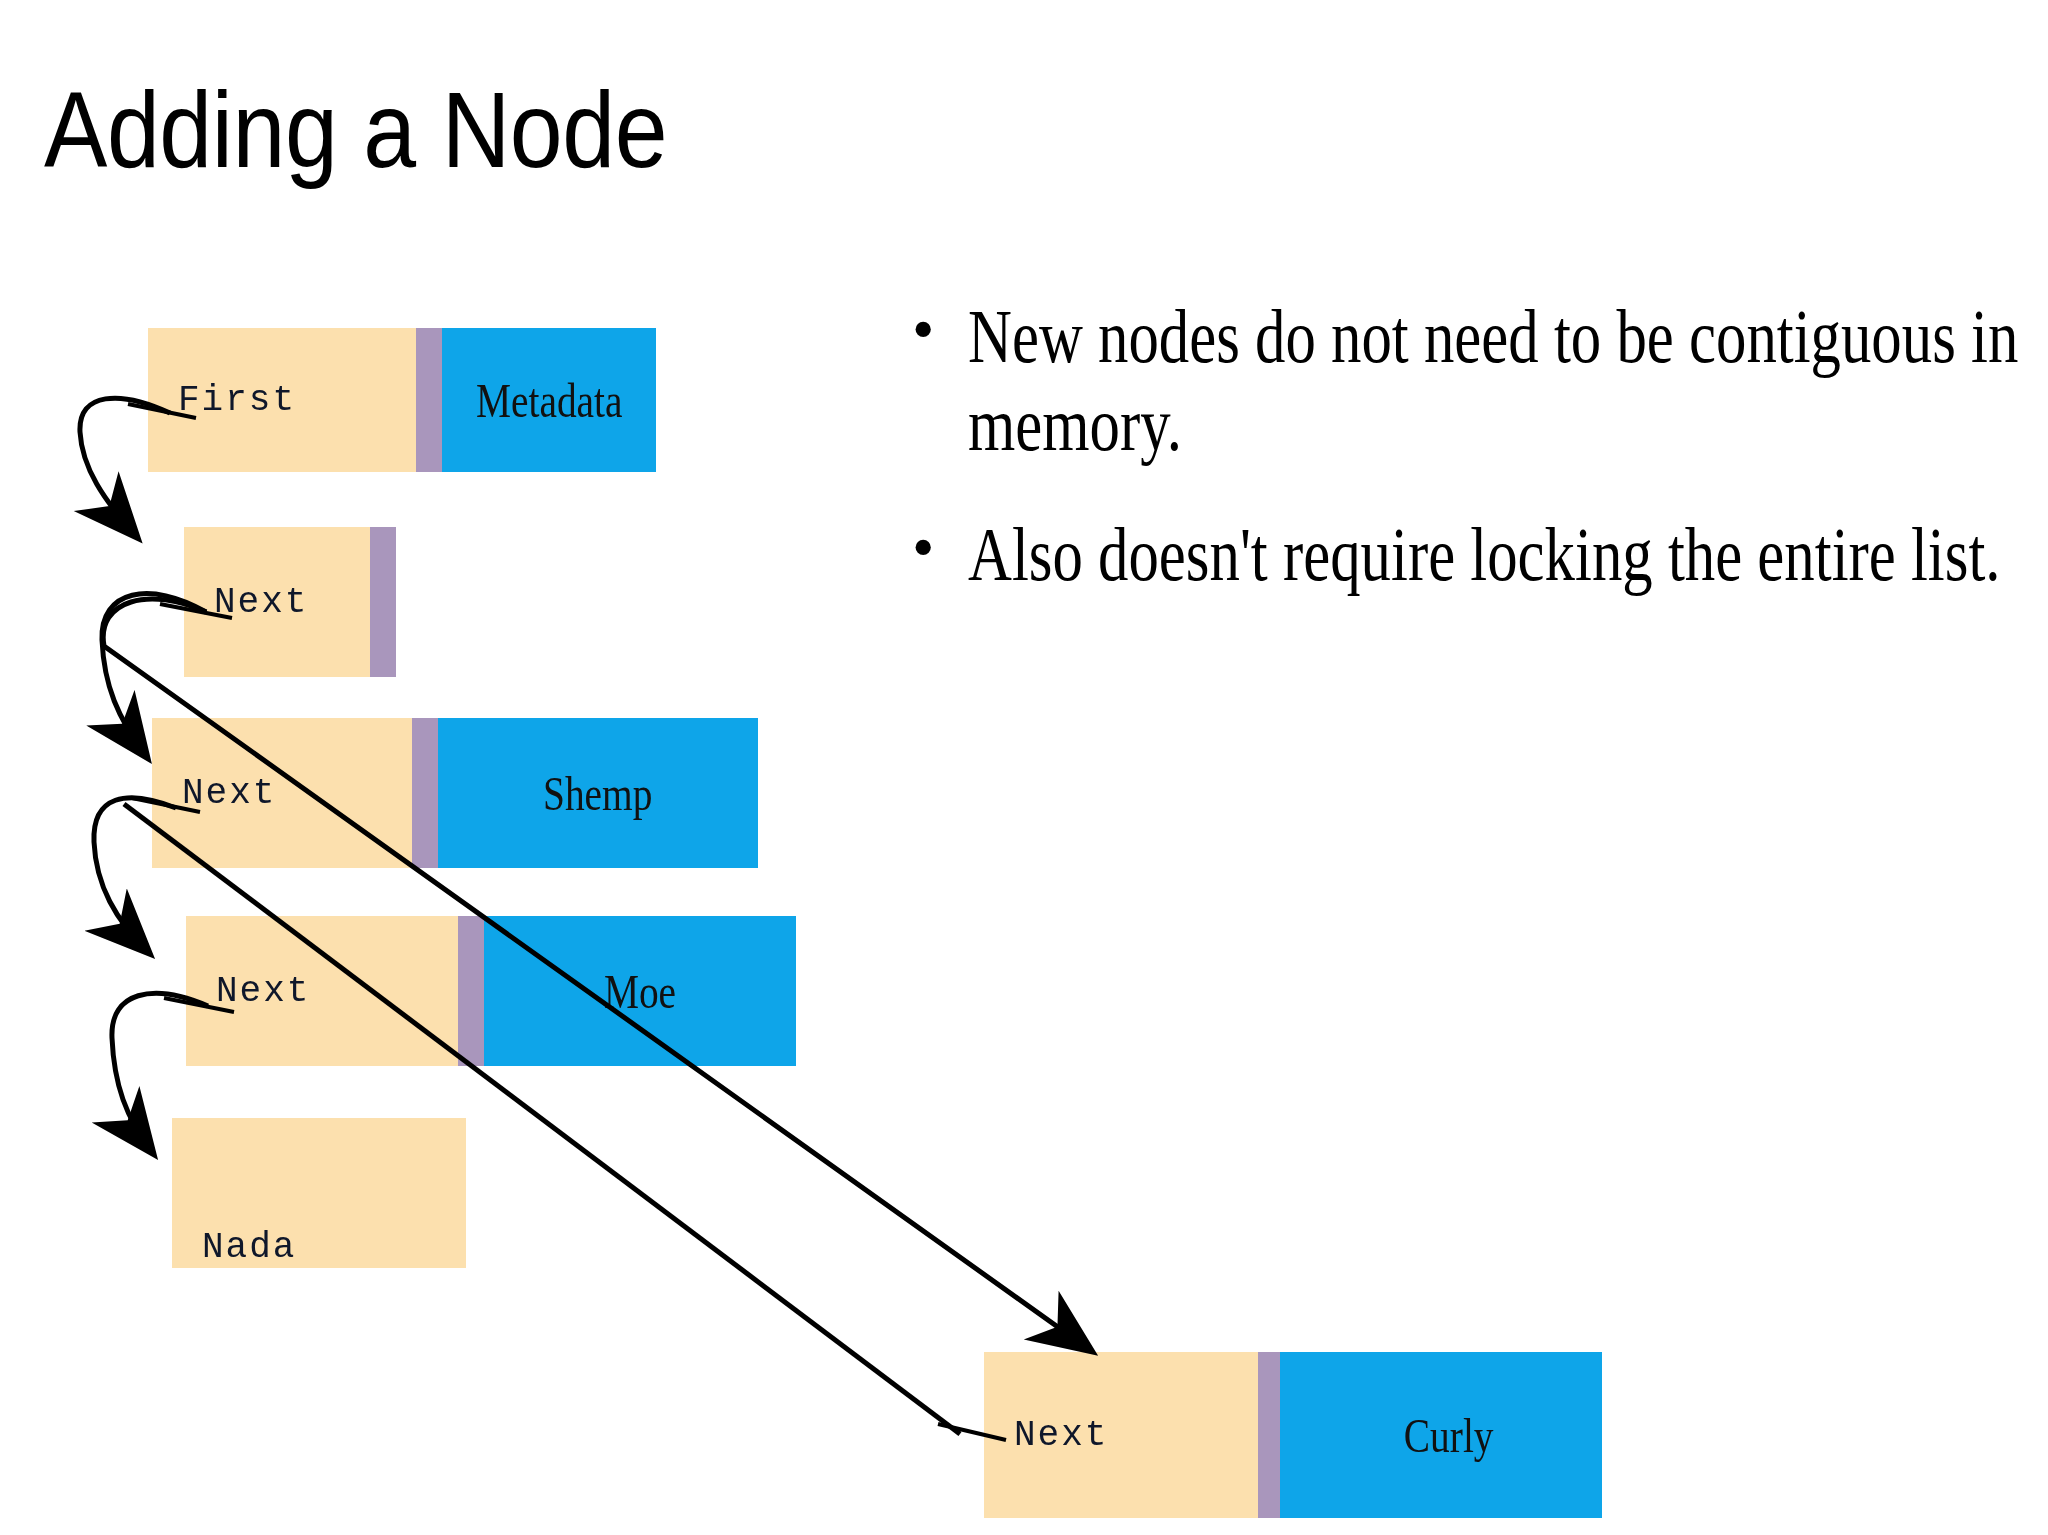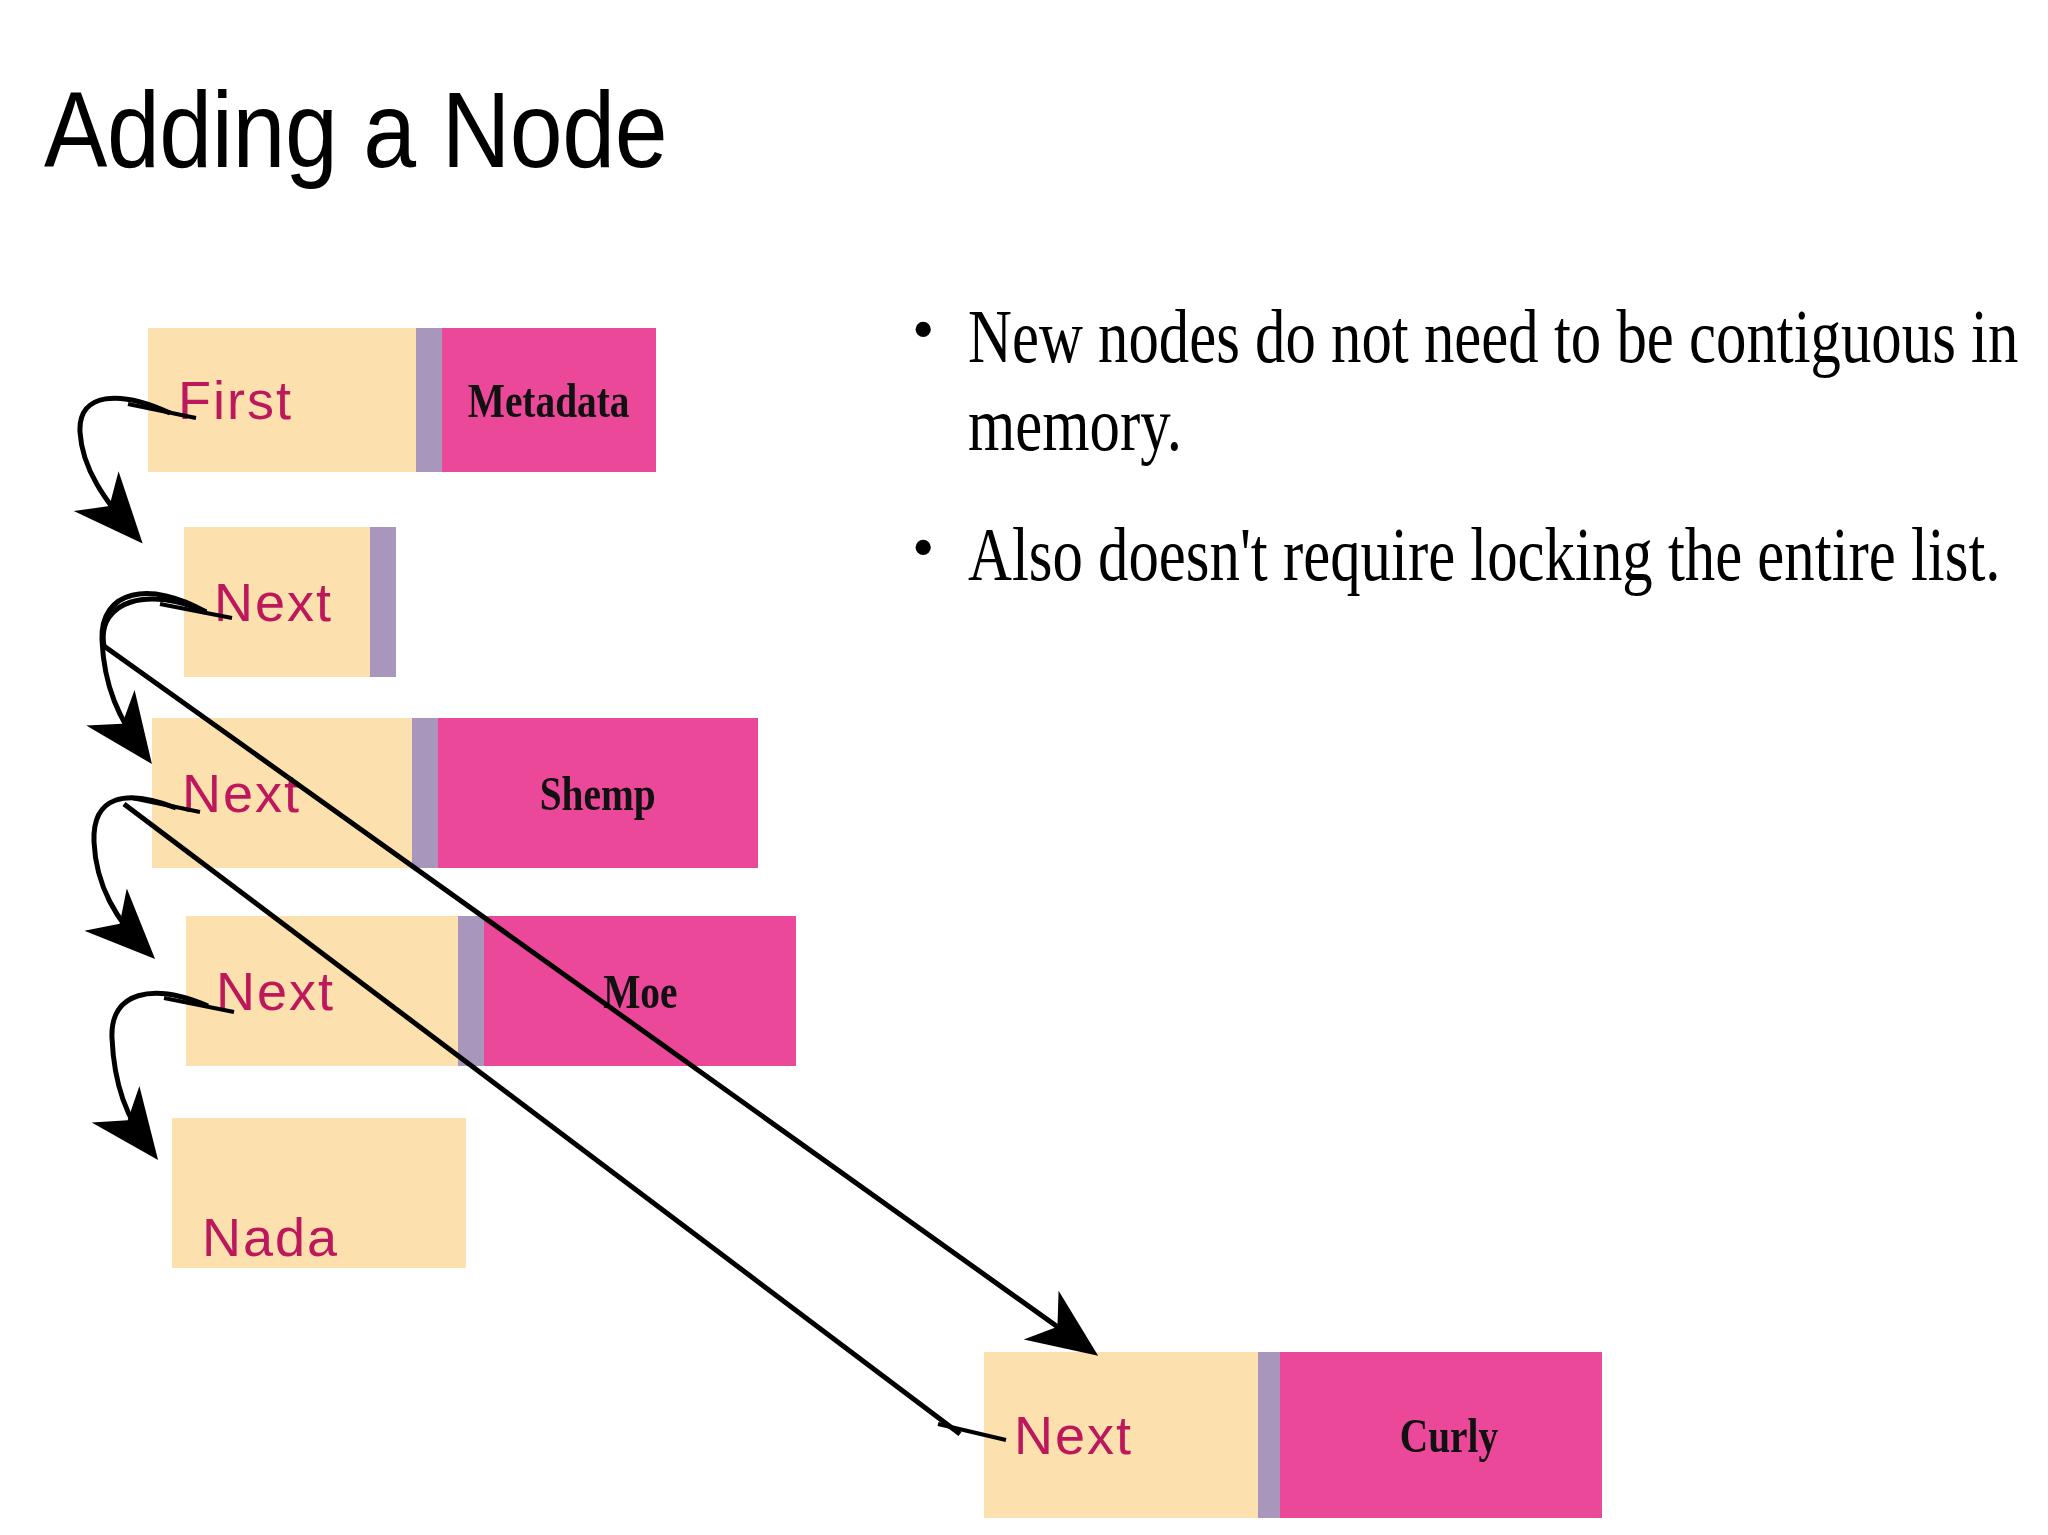--- a/index.html
+++ b/index.html
@@ -65,31 +65,30 @@
   .node-ptr {
     background: #fce0ae;
     display: flex;
     align-items: center;
     box-sizing: border-box;
   }
   .node-div {
     background: #a996bc;
   }
   .node-val {
-    background: #ec4899;
+    background: #0ea5e9;
     display: flex;
     align-items: center;
     justify-content: center;
     box-sizing: border-box;
-    font-weight: bold;
   }
   .ptr-label {
-    font-family: Liberation Sans, sans-serif;
-    font-size: 54px;
-    color: #be185d;
+    font-family: Liberation Mono, monospace;
+    font-size: 36px;
+    color: #0f172a;
     letter-spacing: 2px;
     padding-left: 30px;
     white-space: nowrap;
   }
   .val-label {
     font-family: "Liberation Serif", "DejaVu Serif", serif;
     font-size: 48px;
     color: #111111;
     transform: scaleX(0.82);
     white-space: nowrap;

